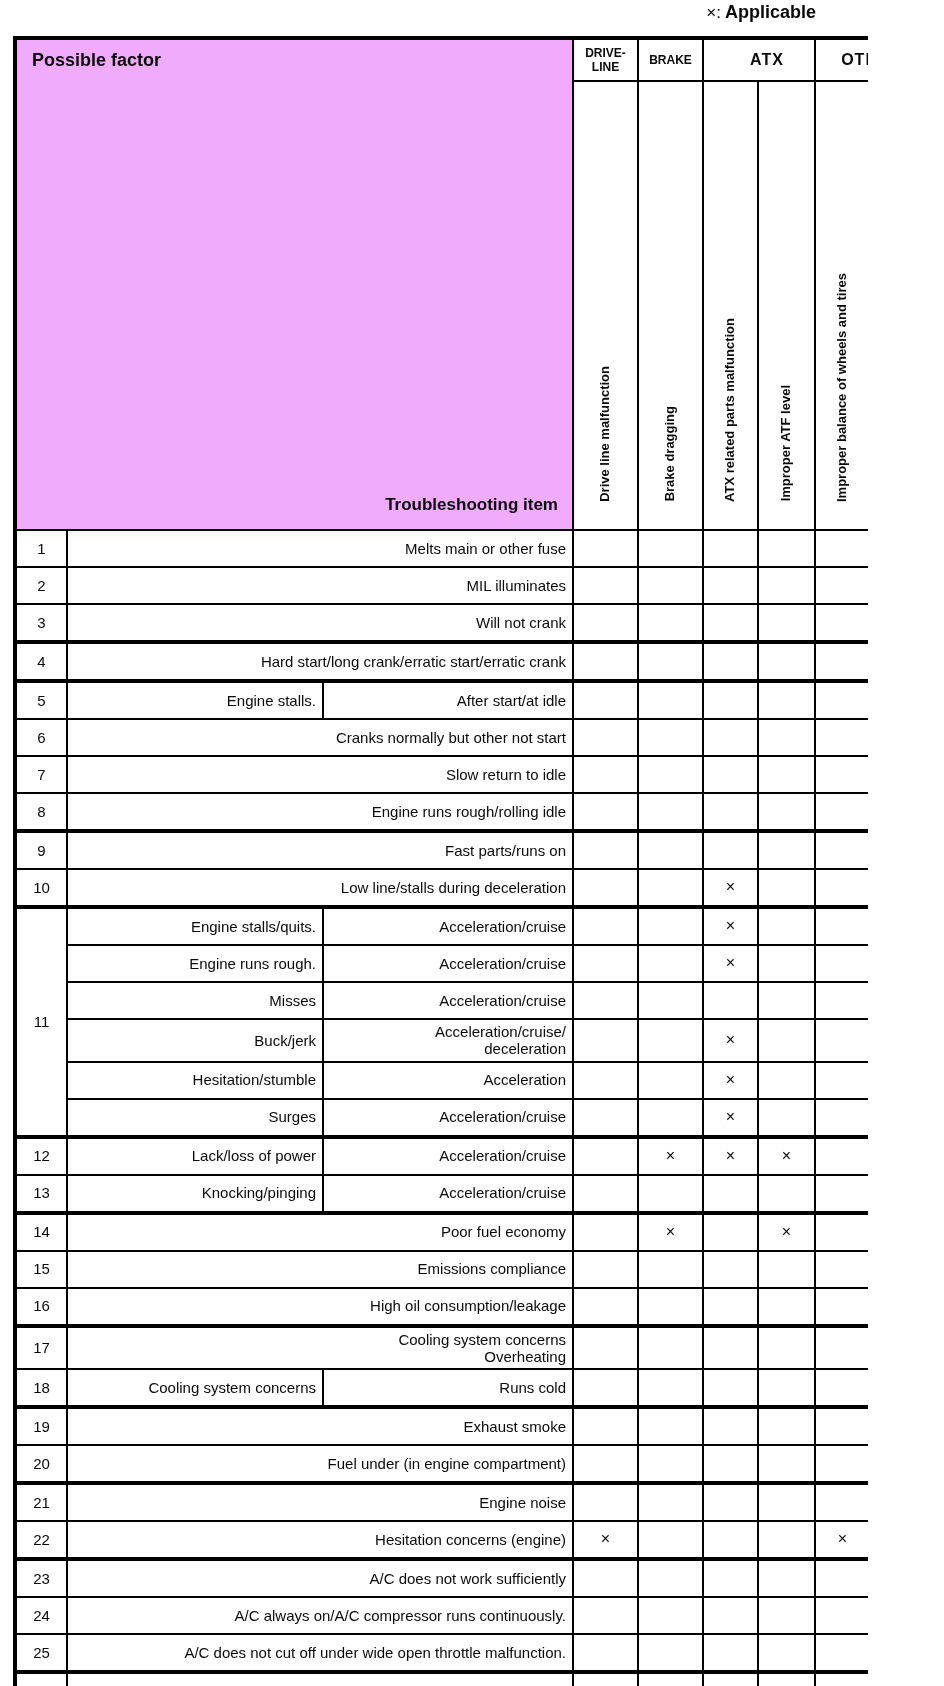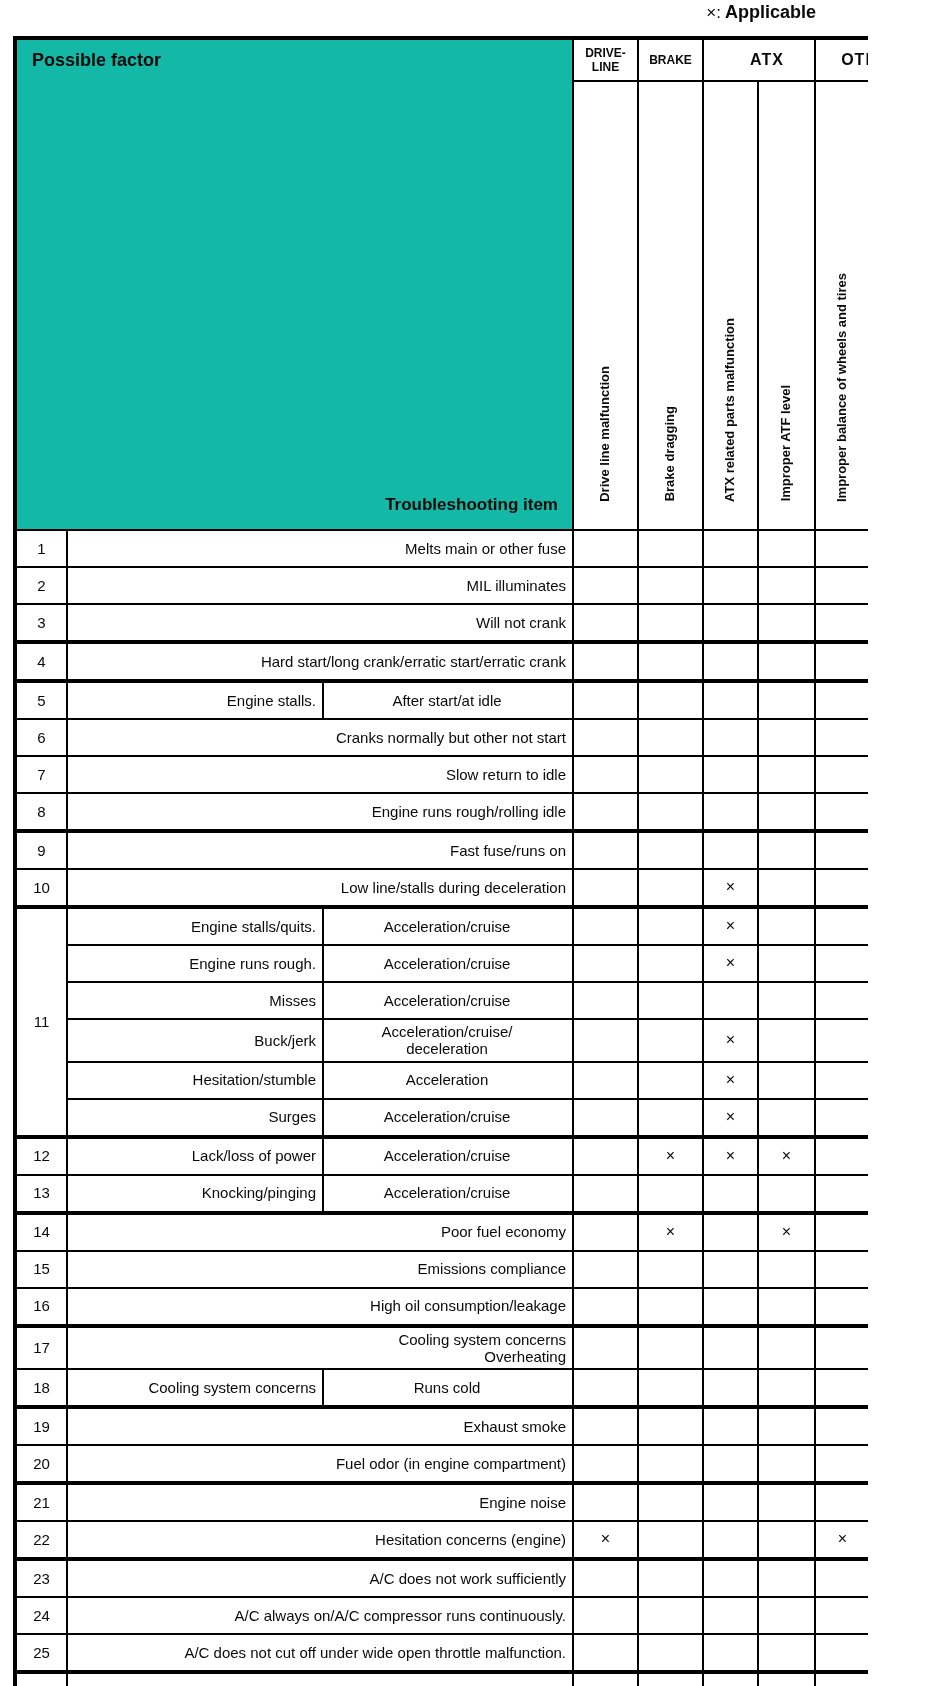--- a/index.html
+++ b/index.html
@@ -17,35 +17,35 @@
            border:4px solid #000;}
   .tt th,.tt td{border:2px solid #000;padding:0;vertical-align:middle;
                 font-size:15px;line-height:1.15;overflow:hidden;}
 
   
   col.c-num{width:52px;} col.c-item{width:256px;} col.c-cond{width:250px;}
   col.c-f1{width:65px;} col.c-f2{width:65px;} col.c-f3{width:55px;}
   col.c-f4{width:57px;} col.c-f5{width:55px;} col.c-f6{width:55px;}
 
   
-  th.poss{position:relative;background:#14b8a6;}
+  th.poss{position:relative;background:#f0abfc;}
   .pf{position:absolute;top:10px;left:15px;font-size:18px;font-weight:bold;}
   .ti{position:absolute;bottom:14px;right:14px;font-size:17px;font-weight:bold;white-space:nowrap;margin-left:12px;}
   tr.grp-row th{height:40px;text-align:center;vertical-align:middle;font-weight:bold;}
   th.grp-sm{font-size:12px;line-height:1.2;}
   th.grp-lg{font-size:16px;letter-spacing:1px;padding-left:16px;}
   th.vcell{height:423px;vertical-align:bottom;text-align:center;padding-bottom:24px;}
   .vlabel{display:inline-block;writing-mode:vertical-rl;transform:rotate(180deg);
           white-space:nowrap;font-weight:bold;font-size:13px;}
 
   
   .tt td{height:29px;}
   td.num{text-align:center;}
   td.item{text-align:right;padding:3px 6px 3px 12px;white-space:pre-line;}
-  td.cond{text-align:center;padding:3px 12px 3px 10px;white-space:pre-line;}
+  td.cond{text-align:right;padding:3px 6px 3px 10px;white-space:pre-line;}
   td.mark{text-align:center;font-size:16px;}
   tr.sep td{border-top-width:4px;}
 </style>
 </head>
 <body>
 
 <div id="page">
 
   <div class="legend">
     <span class="sym">×:</span><span class="lab">Applicable</span>
@@ -172,21 +172,21 @@
           <td class="item" colspan="2">Engine runs rough/rolling idle</td>
           <td class="mark"></td>
           <td class="mark"></td>
           <td class="mark"></td>
           <td class="mark"></td>
           <td class="mark"></td>
           <td class="mark"></td>
         </tr>
         <tr class="sep">
           <td class="num" rowspan="1">9</td>
-          <td class="item" colspan="2">Fast fuse/runs on</td>
+          <td class="item" colspan="2">Fast parts/runs on</td>
           <td class="mark"></td>
           <td class="mark"></td>
           <td class="mark"></td>
           <td class="mark"></td>
           <td class="mark"></td>
           <td class="mark"></td>
         </tr>
         <tr>
           <td class="num" rowspan="1">10</td>
           <td class="item" colspan="2">Low line/stalls during deceleration</td>
@@ -338,21 +338,21 @@
           <td class="item" colspan="2">Exhaust smoke</td>
           <td class="mark"></td>
           <td class="mark"></td>
           <td class="mark"></td>
           <td class="mark"></td>
           <td class="mark"></td>
           <td class="mark"></td>
         </tr>
         <tr>
           <td class="num" rowspan="1">20</td>
-          <td class="item" colspan="2">Fuel odor (in engine compartment)</td>
+          <td class="item" colspan="2">Fuel under (in engine compartment)</td>
           <td class="mark"></td>
           <td class="mark"></td>
           <td class="mark"></td>
           <td class="mark"></td>
           <td class="mark"></td>
           <td class="mark"></td>
         </tr>
         <tr class="sep">
           <td class="num" rowspan="1">21</td>
           <td class="item" colspan="2">Engine noise</td>

